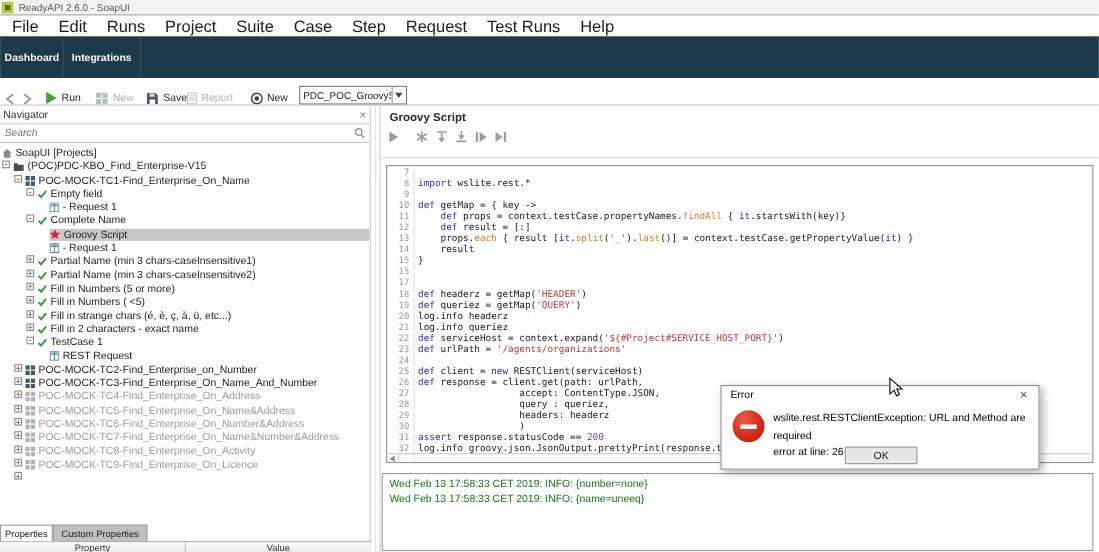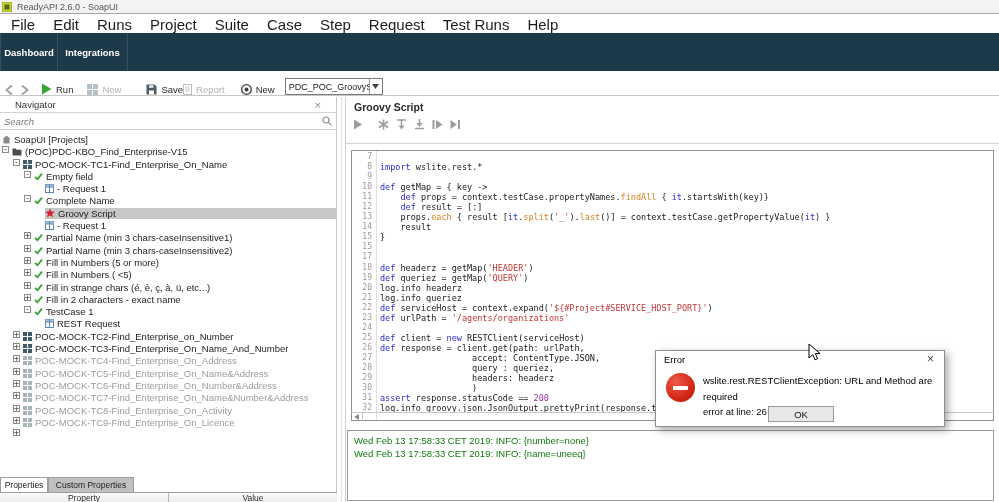--- a/index.html
+++ b/index.html
@@ -24,21 +24,21 @@
   .tbtn{display:flex;align-items:center;font-size:9.5px;color:#2b2b2b}
   .tbtn .lbl{margin-left:4px}
   .tbtn.dis{color:#b3b3b3}
   #proj-select{margin-left:10px;width:96px;height:15px;border:1px solid #7a7a7a;background:#fff;
                display:flex;align-items:center;font-size:9px;color:#222}
   #proj-select .val{flex:1;padding-left:3px;white-space:nowrap;overflow:hidden}
   #proj-select .arr{width:12px;height:100%;border-left:1px solid #9a9a9a;display:flex;align-items:center;justify-content:center}
   .vsep{width:1px;height:20px;background:#cfcfcf}
   
   #navigator{left:0;top:97px;width:337px;height:405px;border-right:1px solid #c9c9c9;box-sizing:border-box;background:#fff}
-  #nav-header{height:15px;display:flex;align-items:center;border-bottom:1px solid #d4d4d4;padding:0 15px}
+  #nav-header{height:15px;display:flex;align-items:center;border-bottom:1px solid #d4d4d4;padding:0 3px}
   #nav-header .t{font-size:9.5px;color:#333;flex:1}
   #nav-header .x{font-size:11px;color:#888;line-height:10px}
   #nav-search{height:16px;display:flex;align-items:center;border-bottom:1px solid #c9c9c9;padding:0 4px}
   #nav-search .ph{flex:1;font-size:9.5px;font-style:italic;color:#777}
   #nav-tree{height:349px;overflow:hidden;padding-top:4px}
   .trow{display:flex;align-items:flex-start;height:12.3px;font-size:9.5px;color:#1d1d1d;white-space:nowrap}
   .tpad{flex:none}
   .expbox{flex:none;width:7px;height:7px;border:1px solid #8b8b8b;background:#fff;color:#444;
           font-size:8px;line-height:6px;text-align:center;margin-right:3px;box-sizing:border-box;font-family:"DejaVu Sans Mono",monospace}
   .expblank{flex:none;width:10px}
@@ -147,21 +147,21 @@
       <svg width="11" height="11">
         <g fill="#b6bfc6">
           <rect width="5" height="5"></rect>
           <rect x="6" width="5" height="5"></rect>
           <rect y="6" width="5" height="5"></rect>
           <rect x="6" y="6" width="5" height="5"></rect>
         </g>
       </svg>
       <span class="lbl">New</span>
     </span>
-  <span class="tbtn" style="margin-left:25px">
+  <span class="tbtn" style="margin-left:12px">
       <svg width="11" height="11">
         <path d="M0.5 0.5h8l2 2v8h-10Z" fill="#4e5a63"></path>
         <rect x="3" y="6.5" width="5" height="4" fill="#fff"></rect>
         <rect x="3" y="1" width="4.5" height="3" fill="#cfd6da"></rect>
       </svg>
       <span class="lbl">Save</span>
     </span>
   <span class="tbtn dis" style="margin-left:0">
       <svg width="9" height="11">
         <rect x="0.5" y="0.5" width="8" height="10" fill="#fff" stroke="#bdbdbd"></rect>

